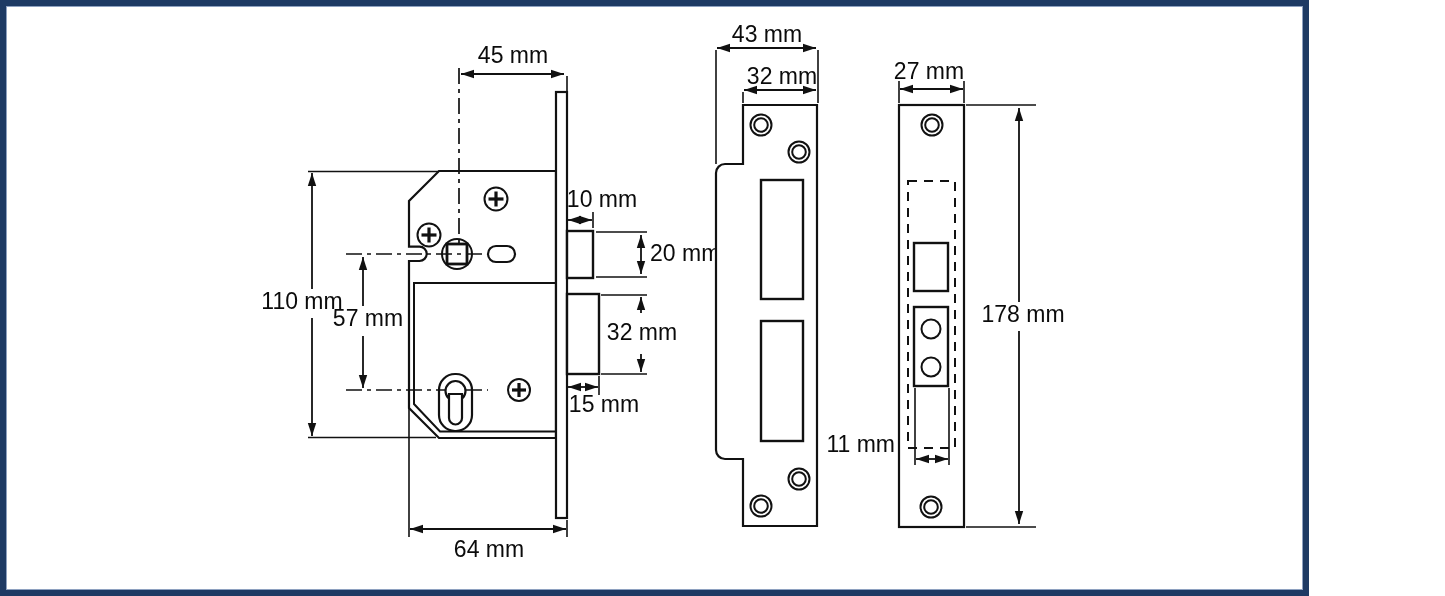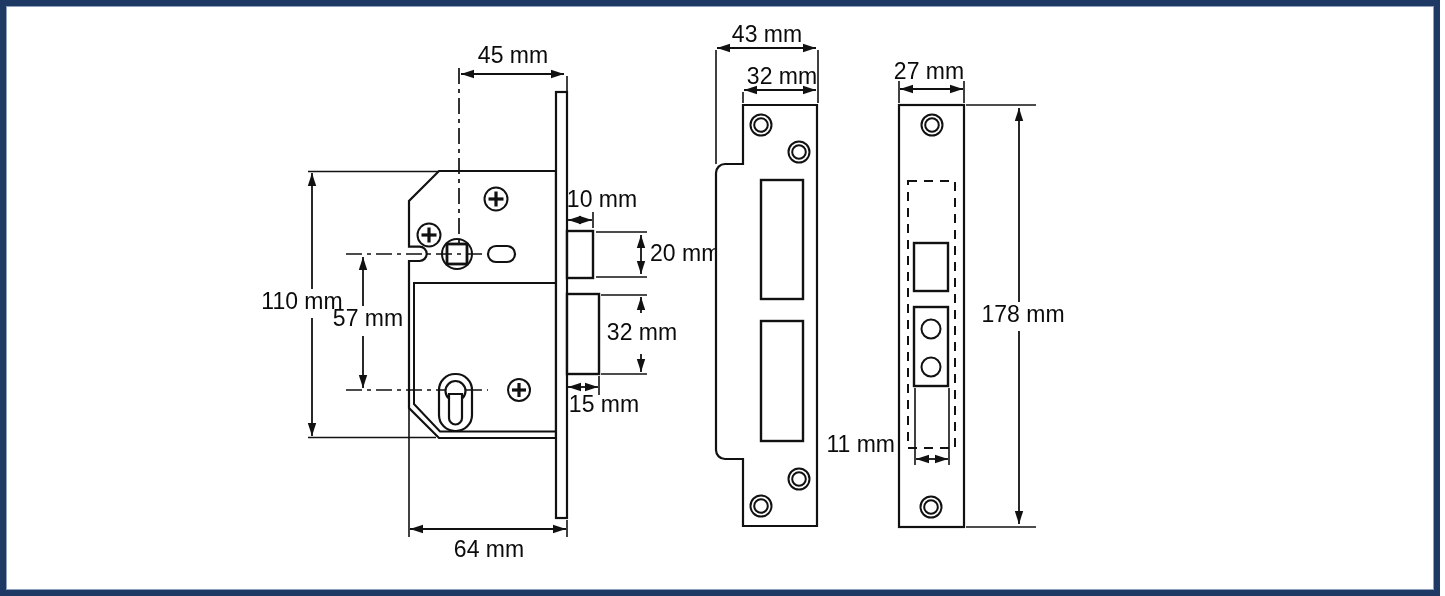--- a/index.html
+++ b/index.html
@@ -1,18 +1,18 @@
 <!DOCTYPE html>
 <html><head>
 <meta charset="utf-8">
 <style>
   html,body{margin:0;padding:0;background:#fff;}
   .frame{
     position:relative;
-    width:1440px;height:596px;
+    width:1309px;height:596px;
     box-sizing:border-box;
     background:#ffffff;
     border:6px solid #1e3a64;
     box-shadow:inset 0 0 0 1px #8ea1c0;
     overflow:hidden;
     font-family:"Liberation Sans", sans-serif;
   }
   svg{position:absolute;left:0;top:0;}
   text{
     font-family:"Liberation Sans", sans-serif;

